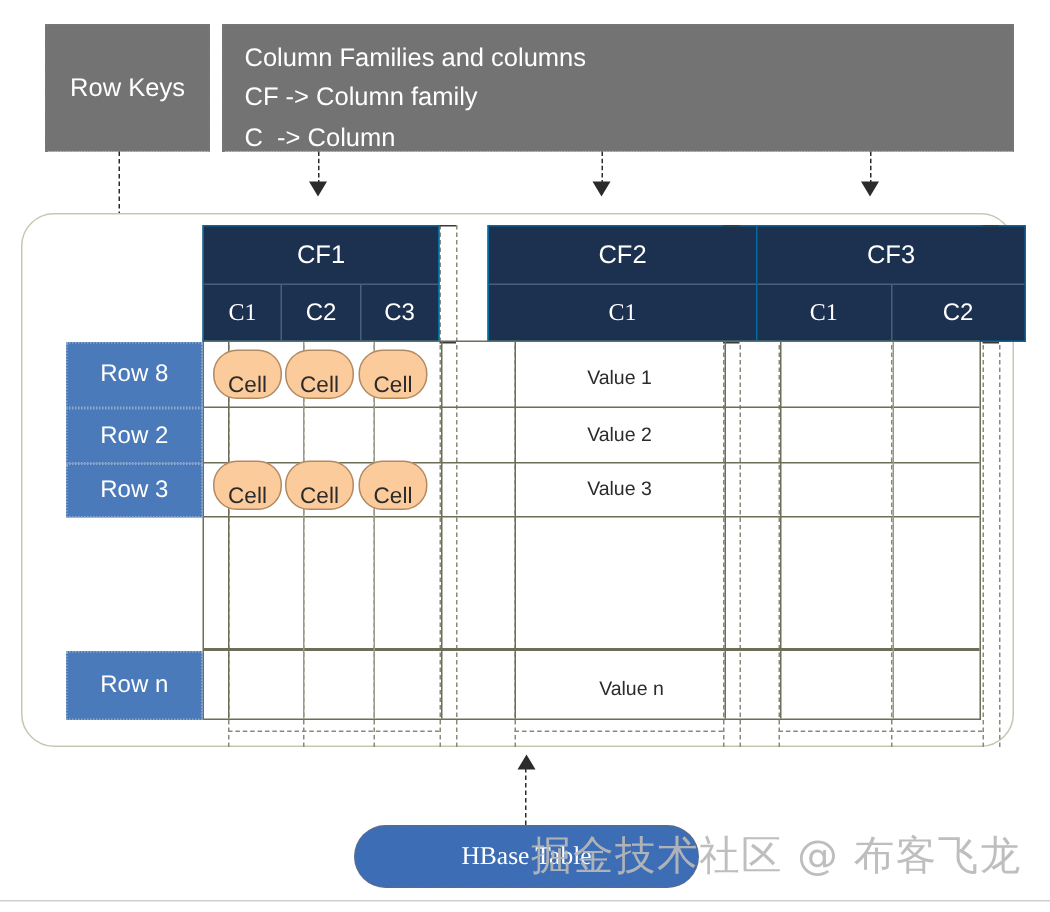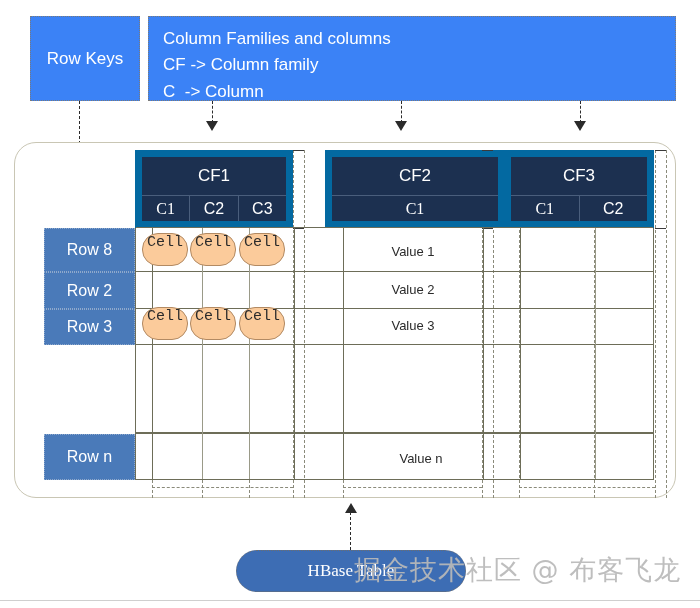--- a/index.html
+++ b/index.html
@@ -9,21 +9,21 @@
   body {
     width: 700px; height: 608px;
     position: relative;
     font-family: "Liberation Sans", sans-serif;
     overflow: hidden;
   }
   .abs { position: absolute; }
 
   
   .legend-box {
-    background: #3b82f6;
+    background: #737373;
     color: #ffffff;
     border: 1px dotted #7a7a7a;
     box-sizing: border-box;
   }
   #rowkeys-box {
     left: 30px; top: 16px; width: 110px; height: 85px;
     display: flex; align-items: center; justify-content: center;
     font-size: 17px;
   }
   #cf-box {
@@ -55,21 +55,21 @@
     box-sizing: border-box;
     background: #ffffff;
   }
 
   
   .cf-header {
     background: #1c3050;
     color: #ffffff;
     box-sizing: border-box;
     display: flex; flex-direction: column;
-    border: 7px solid #0369a1;
+    border: 1px solid #0369a1;
   }
   .cf-title {
     flex: 0 0 38px;
     display: flex; align-items: center; justify-content: center;
     font-size: 17px;
     border-bottom: 1px solid #4a5e7c;
   }
   .cf-cols { flex: 1; display: flex; }
   .cf-col {
     flex: 1;
@@ -120,24 +120,23 @@
     box-sizing: border-box;
   }
 
   
   .cell-pill {
     position: absolute;
     background: #fbcb9b;
     border: 1px solid #b28a63;
     border-radius: 16px;
     color: #2b2b2b;
-    display: flex; align-items: flex-start; justify-content: center;
+    display: flex; align-items: flex-end; justify-content: center;
     font-size: 15px;
     box-sizing: border-box;
-    font-family: Liberation Mono, monospace;
   }
 
   
   .value-label {
     position: absolute;
     color: #2b2b2b;
     font-size: 13px;
     display: flex; align-items: center; justify-content: center;
   }
 
@@ -229,21 +228,21 @@
   </div>
 </div>
 
 <div class="abs cf-header" style="left:325px; top:150px; width:180px; height:78px;">
   <div class="cf-title">CF2</div>
   <div class="cf-cols">
     <div class="cf-col">C1</div>
   </div>
 </div>
 
-<div class="abs cf-header" style="left:504px; top:150px; width:150px; height:78px;">
+<div class="abs cf-header" style="left:504px; top:150px; width:180px; height:78px;">
   <div class="cf-title">CF3</div>
   <div class="cf-cols">
     <div class="cf-col">C1</div>
     <div class="cf-col">C2</div>
   </div>
 </div>
 
 <div class="abs" style="left:293px; top:150px; width:11px; height:0; border-top:1.5px solid #3a3a3a;"></div>
 <div class="abs" style="left:293px; top:228px; width:11px; height:0; border-top:1.5px solid #3a3a3a;"></div>
 <div class="abs" style="left:482px; top:150px; width:11px; height:0; border-top:1.5px solid #3a3a3a;"></div>

